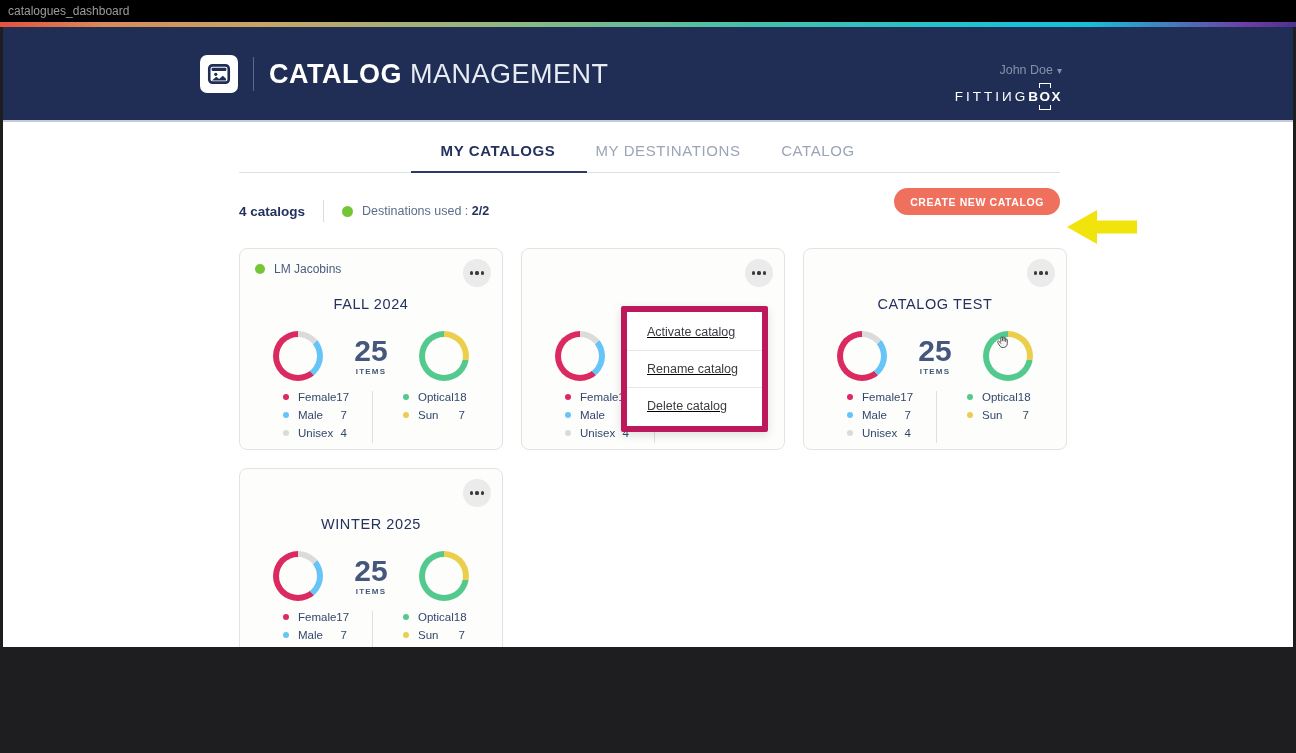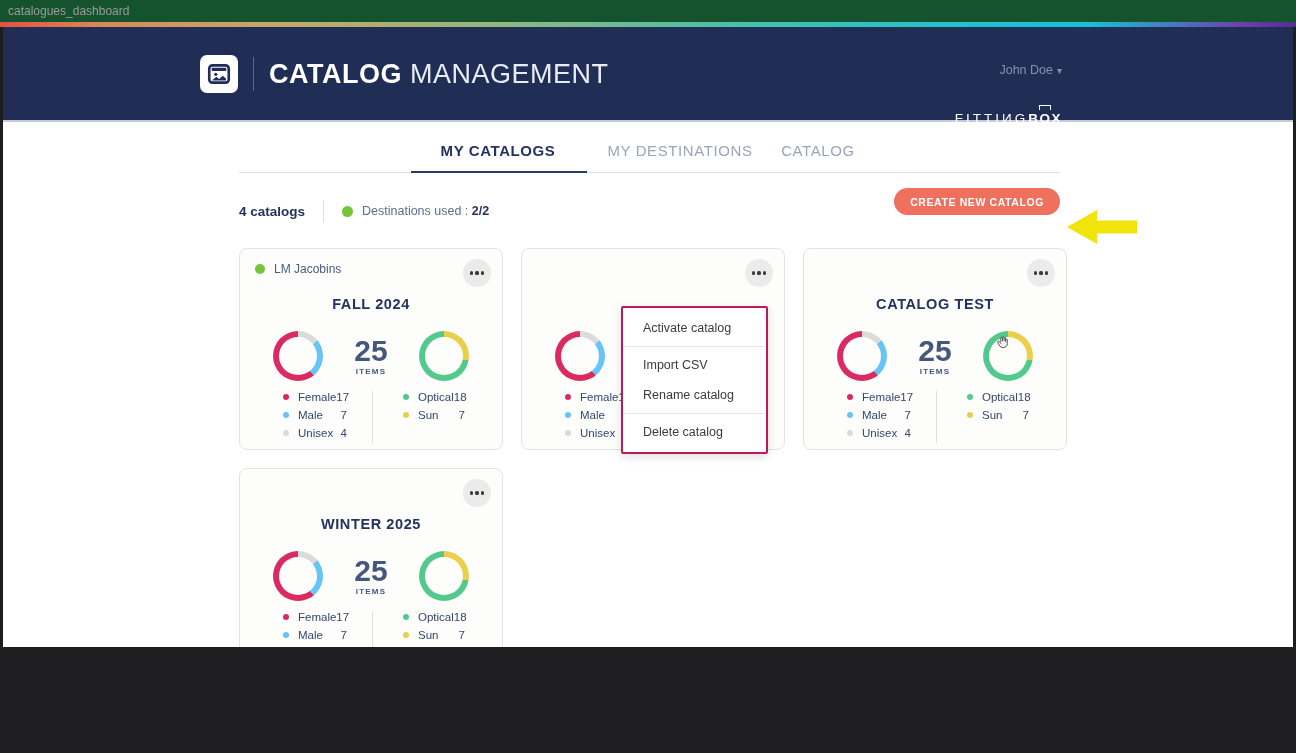--- a/index.html
+++ b/index.html
@@ -1,82 +1,82 @@
 <!DOCTYPE html>
 <html><head>
 <meta charset="utf-8">
 <style>
   * { margin:0; padding:0; box-sizing:border-box; }
   html,body { width:1296px; height:753px; }
   body { background:#1e1e20; font-family:"Liberation Sans", sans-serif; overflow:hidden; position:relative; }
 
   
-  .titlebar { height:22px; line-height:22px; padding-left:8px; font-size:12px; color:#9c9c9c; background:#14532d; }
+  .titlebar { height:22px; line-height:22px; padding-left:8px; font-size:12px; color:#9c9c9c; background:#000000; }
   .gradient-strip { height:5px; background:linear-gradient(90deg,#e4523f 0%,#d98a58 8%,#c7a565 20%,#93b77f 38%,#45c0ab 58%,#1cc1d6 78%,#19bfd8 84%,#6c3fa8 96%,#50308f 100%); }
   .app { position:relative; margin:0 3px; height:620px; background:#ffffff; overflow:hidden; }
 
   
   .app-header { position:relative; height:95px; background:#202e55; border-bottom:2px solid #c5cad9; }
   .logo-block { position:absolute; left:197px; top:28px; display:flex; align-items:center; }
   .logo-icon { width:38px; height:38px; background:#ffffff; border-radius:7px; display:flex; align-items:center; justify-content:center; }
   .logo-divider { width:1px; height:34px; background:rgba(255,255,255,.28); margin:0 15px; }
   .app-title { font-size:27px; letter-spacing:.5px; color:#ffffff; white-space:nowrap; }
   .app-title .bold { font-weight:700; }
   .app-title .light { font-weight:300; color:#e7ebf3; }
   .user-menu { position:absolute; right:231px; top:36px; font-size:12.5px; color:#8591ab; cursor:pointer; }
   .user-menu .caret { font-size:10px; margin-left:4px; }
-  .brand { position:absolute; right:231px; top:62px; color:#ffffff; font-size:13.5px; white-space:nowrap;margin-top:22px; }
+  .brand { position:absolute; right:231px; top:62px; color:#ffffff; font-size:13.5px; white-space:nowrap; }
   .brand .thin { font-weight:300; letter-spacing:3px; }
   .brand .bold { font-weight:700; letter-spacing:1.5px; position:relative; display:inline-block; }
   .brand .bold::before { content:''; position:absolute; left:50%; transform:translateX(-50%); top:-6px; width:10px; height:4px; border:1.3px solid #fff; border-bottom:none; }
   .brand .bold::after  { content:''; position:absolute; left:50%; transform:translateX(-50%); bottom:-6px; width:10px; height:4px; border:1.3px solid #fff; border-top:none; }
 
   
   .tabs-row { position:relative; margin:0 233px 0 236px; height:50px; }
   .tab { position:absolute; top:20px; transform:translateX(-50%); font-size:15px; letter-spacing:.6px; color:#9aa5b8; cursor:pointer; white-space:nowrap; }
   .tab.active { color:#24325f; font-weight:700; }
-  .tab-1 { left:259px; } .tab-2 { left:429px;margin-left:12px; } .tab-3 { left:579px; }
+  .tab-1 { left:259px; } .tab-2 { left:429px; } .tab-3 { left:579px; }
   .tabs-underline { position:absolute; left:0; right:0; top:50px; height:1px; background:#dde0e7; }
   .active-seg { position:absolute; left:172px; top:49px; width:176px; height:2px; background:#2d3b68; }
 
   
   .summary-row { position:relative; margin:0 233px 0 236px; height:52px; padding-top:26px; display:flex; align-items:center; }
   .catalog-count { font-size:13.5px; font-weight:700; color:#24325f; }
   .v-divider { width:1px; height:22px; background:#dcdcdc; margin:0 18px; }
   .dot { width:11px; height:11px; border-radius:50%; display:inline-block; }
   .dest-text { font-size:12.5px; color:#5d6d8a; margin-left:9px; }
   .dest-text b { color:#24325f; font-weight:700; }
   .create-btn { position:absolute; right:0; top:16px; height:27px; padding:0 16px; border:none; border-radius:14px; background:#f0705e; color:#ffffff; font-size:10.5px; font-weight:700; letter-spacing:.6px; font-family:"Liberation Sans", sans-serif; cursor:pointer; }
 
   
   .cards { margin:24px 233px 0 236px; display:grid; grid-template-columns:repeat(3,264px); grid-auto-rows:202px; gap:18px 18px; }
   .card { position:relative; background:#fdfdfb; border:1px solid #e3e3e1; border-radius:8px; cursor:pointer; }
   .card-status { position:absolute; left:15px; top:13px; display:flex; align-items:center; }
   .card-status .dot { width:10px; height:10px; }
   .card-status-label { font-size:12px; color:#4a5c7d; margin-left:9px; }
   .menu-btn { position:absolute; right:11px; top:10px; width:28px; height:28px; border-radius:50%; background:#ebebeb; border:none; display:flex; align-items:center; justify-content:center; gap:2.5px; cursor:pointer; }
   .menu-btn i { width:3.2px; height:3.2px; border-radius:50%; background:#3a3a3a; }
-  .card-title { margin-top:47px; height:18px; text-align:center; font-size:14.5px; font-weight:700; letter-spacing:.6px; color:#24325f; }
+  .card-title { margin-top:47px; height:18px; text-align:center; font-size:14.5px; font-weight:400; letter-spacing:.6px; color:#24325f; }
   .charts { display:flex; align-items:center; justify-content:center; gap:20px; margin-top:17px; }
   .donut { position:relative; width:50px; height:50px; border-radius:50%; }
   .donut::after { content:''; position:absolute; inset:6px; border-radius:50%; background:#fdfdfb; }
   .items-block { width:56px; text-align:center; }
   .items-num { font-size:30px; font-weight:700; color:#45577d; line-height:30px; }
   .items-label { font-size:8px; font-weight:700; letter-spacing:1.2px; color:#45577d; margin-top:1px; }
   .legend { position:relative; margin-top:8px; padding-left:43px; display:flex; }
   .legend-divider { position:absolute; left:132px; top:2px; width:1px; height:52px; background:#e0e0de; }
   .legend-col { width:64px; }
   .legend-col.right { margin-left:56px; width:62px; }
   .legend-row { display:flex; align-items:center; height:16px; margin-bottom:2px; font-size:11.5px; color:#33476e; }
   .legend-row .dot { width:6px; height:6px; flex:none; }
   .legend-row .lbl { margin-left:9px; }
   .legend-row .val { margin-left:auto; }
 
   
-  .context-menu { position:absolute; left:618px; top:279px; width:147px; background:#ffffff; border:2px solid #be185d; border-radius:2px; box-shadow:0 3px 10px rgba(0,0,0,.13); padding:5px 0; z-index:20; }
+  .context-menu { position:absolute; left:618px; top:279px; width:147px; background:#ffffff; border:6px solid #be185d; border-radius:2px; box-shadow:0 3px 10px rgba(0,0,0,.13); padding:5px 0; z-index:20;text-decoration:underline; }
   .menu-item { padding:8px 20px; font-size:12.5px; color:#3b3b42; cursor:pointer; white-space:nowrap; }
   .menu-sep { height:1px; background:#e6e6e6; margin:3px 0; }
 
   
   .arrow-annotation { position:absolute; left:1064px; top:182px; z-index:30; }
   .cursor-icon { position:absolute; left:992px; top:306px; z-index:30; }
 </style>
 </head>
 <body>
 
@@ -325,21 +325,20 @@
             </div>
         </div>
       </div>
     </div>
 
   </div>
 
   <div class="context-menu">
     <div class="menu-item">Activate catalog</div>
     <div class="menu-sep"></div>
-    <div class="menu-item">Import CSV</div>
     <div class="menu-item">Rename catalog</div>
     <div class="menu-sep"></div>
     <div class="menu-item">Delete catalog</div>
   </div>
 
   <svg class="arrow-annotation" width="70" height="36" viewBox="0 0 70 36">
     <polygon points="0,18 30,1 30,11.5 70,11.5 70,24.5 30,24.5 30,35" fill="#f1e40c"></polygon>
   </svg>
 
   <svg class="cursor-icon" width="17" height="17" viewBox="0 0 24 24">

